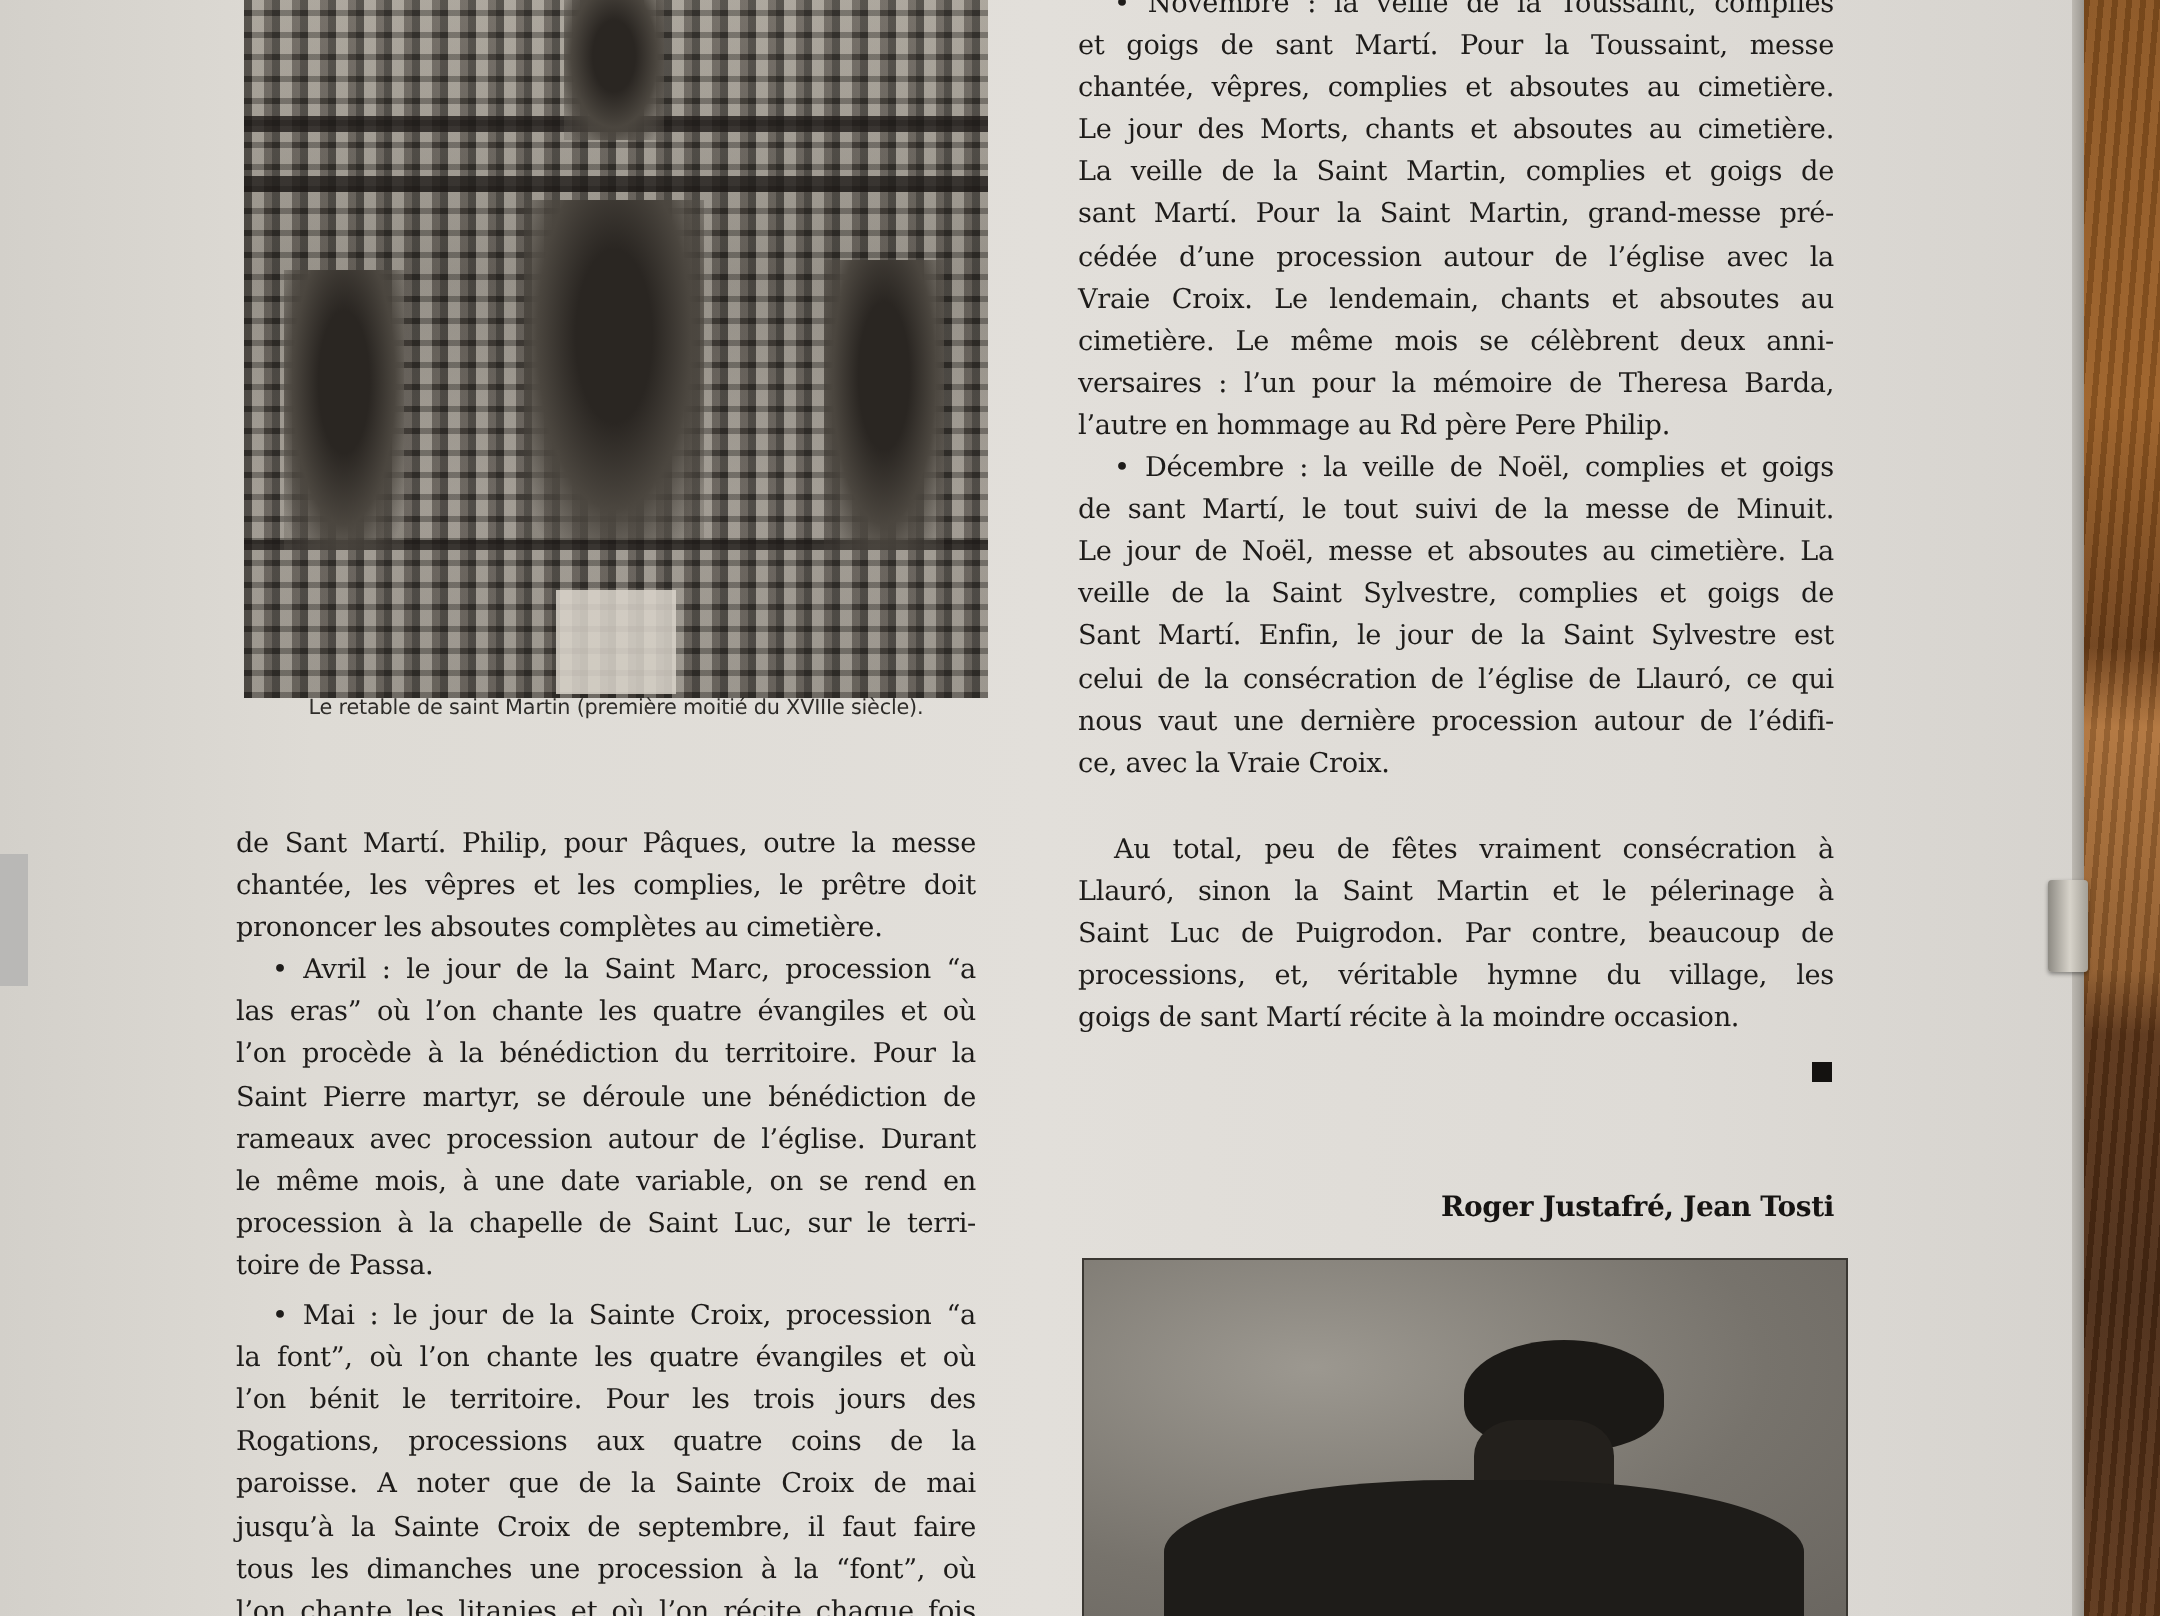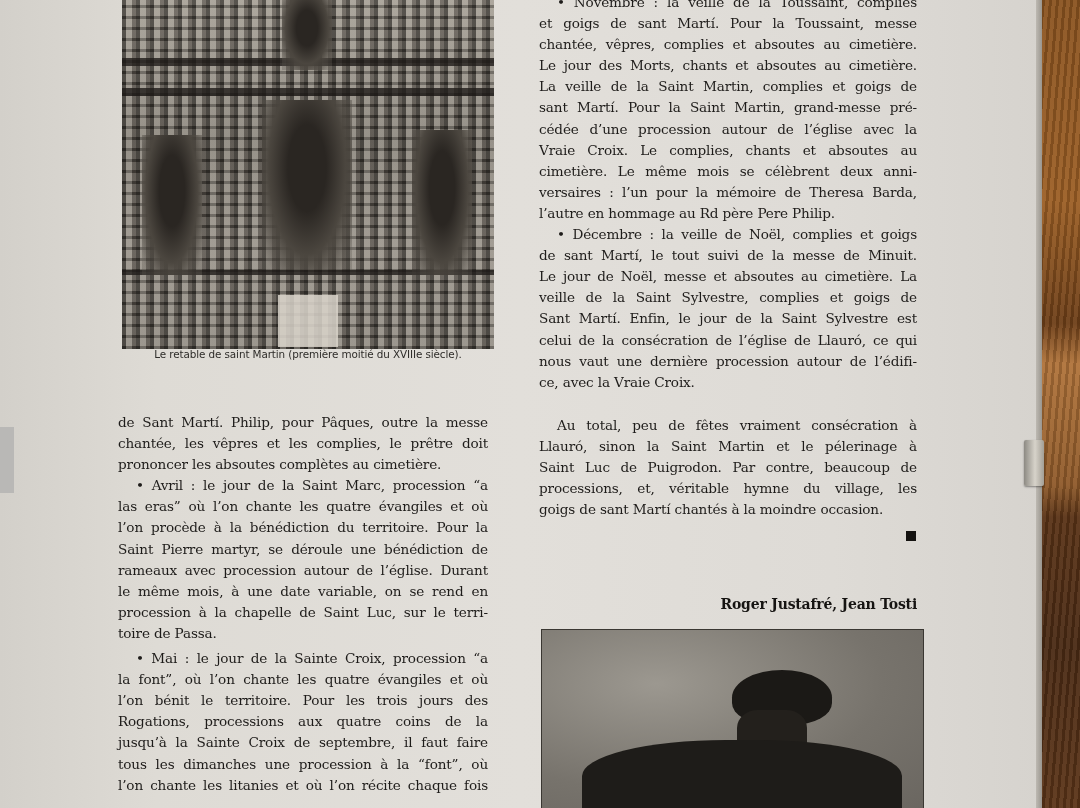--- a/index.html
+++ b/index.html
@@ -118,51 +118,52 @@
   <span class="line">Saint Pierre martyr, se déroule une bénédiction de</span>
   <span class="line">rameaux avec procession autour de l’église. Durant</span>
   <span class="line">le même mois, à une date variable, on se rend en</span>
   <span class="line">procession à la chapelle de Saint Luc, sur le terri-</span>
   <span class="line last">toire de Passa.</span>
   <div class="gap"></div>
   <span class="line indent">• Mai : le jour de la Sainte Croix, procession “a</span>
   <span class="line">la font”, où l’on chante les quatre évangiles et où</span>
   <span class="line">l’on bénit le territoire. Pour les trois jours des</span>
   <span class="line">Rogations, processions aux quatre coins de la</span>
+  <span class="line">paroisse. A noter que de la Sainte Croix de mai</span>
   <span class="line">jusqu’à la Sainte Croix de septembre, il faut faire</span>
   <span class="line">tous les dimanches une procession à la “font”, où</span>
   <span class="line">l’on chante les litanies et où l’on récite chaque fois</span>
 </div>
 
 <div class="col col-right">
   <span class="line indent">• Novembre : la veille de la Toussaint, complies</span>
   <span class="line">et goigs de sant Martí. Pour la Toussaint, messe</span>
   <span class="line">chantée, vêpres, complies et absoutes au cimetière.</span>
   <span class="line">Le jour des Morts, chants et absoutes au cimetière.</span>
   <span class="line">La veille de la Saint Martin, complies et goigs de</span>
   <span class="line">sant Martí. Pour la Saint Martin, grand-messe pré-</span>
   <span class="line">cédée d’une procession autour de l’église avec la</span>
-  <span class="line">Vraie Croix. Le complies, chants et absoutes au</span>
+  <span class="line">Vraie Croix. Le lendemain, chants et absoutes au</span>
   <span class="line">cimetière. Le même mois se célèbrent deux anni-</span>
   <span class="line">versaires : l’un pour la mémoire de Theresa Barda,</span>
   <span class="line last">l’autre en hommage au Rd père Pere Philip.</span>
   <span class="line indent">• Décembre : la veille de Noël, complies et goigs</span>
   <span class="line">de sant Martí, le tout suivi de la messe de Minuit.</span>
   <span class="line">Le jour de Noël, messe et absoutes au cimetière. La</span>
   <span class="line">veille de la Saint Sylvestre, complies et goigs de</span>
   <span class="line">Sant Martí. Enfin, le jour de la Saint Sylvestre est</span>
   <span class="line">celui de la consécration de l’église de Llauró, ce qui</span>
   <span class="line">nous vaut une dernière procession autour de l’édifi-</span>
   <span class="line last">ce, avec la Vraie Croix.</span>
   <div class="gap-big"></div>
   <span class="line indent">Au total, peu de fêtes vraiment consécration à</span>
   <span class="line">Llauró, sinon la Saint Martin et le pélerinage à</span>
   <span class="line">Saint Luc de Puigrodon. Par contre, beaucoup de</span>
   <span class="line">processions, et, véritable hymne du village, les</span>
-  <span class="line last">goigs de sant Martí chantés à la moindre occasion.</span>
+  <span class="line last">goigs de sant Martí récite à la moindre occasion.</span>
 </div>
 
 <div class="end-mark"></div>
 <div class="signature">Roger Justafré, Jean Tosti</div>
 
 <div class="photo photo-statue">
   <div class="statue-head"></div>
   <div class="statue-neck"></div>
   <div class="statue-body"></div>
 </div>

